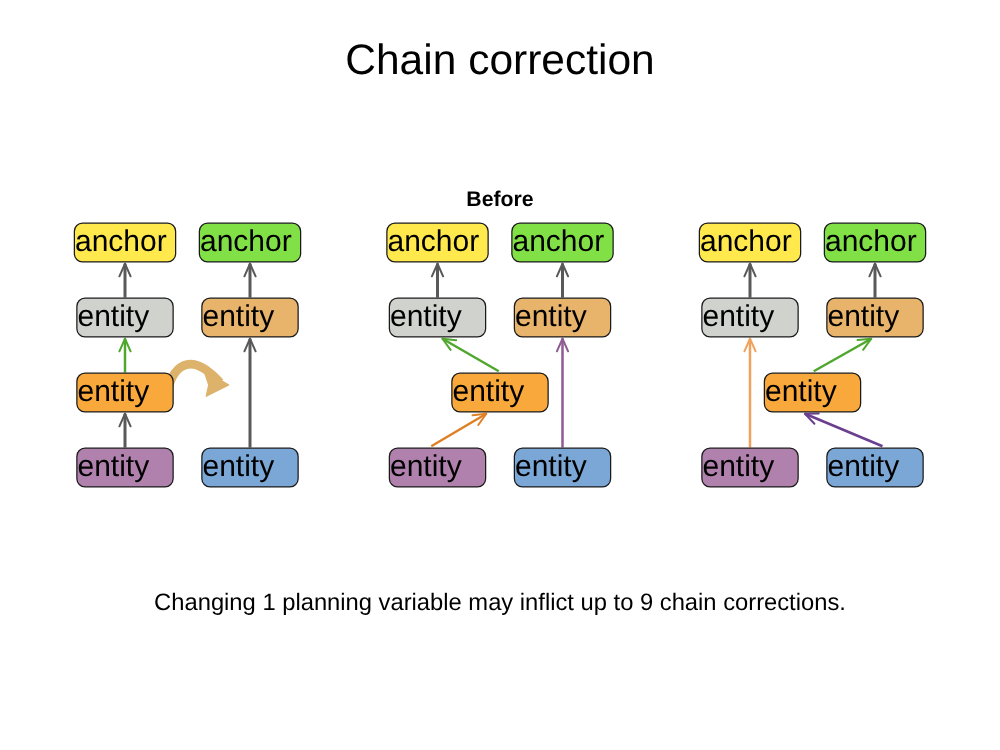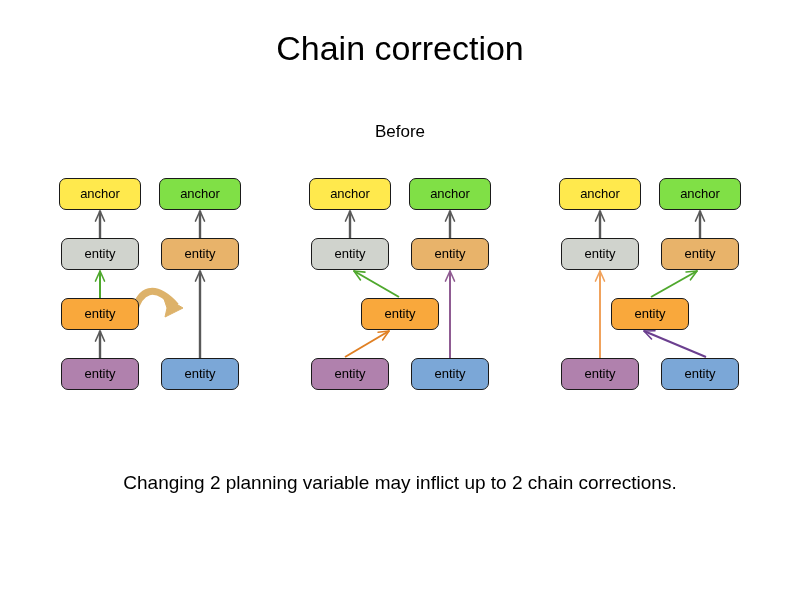--- a/index.html
+++ b/index.html
@@ -32,24 +32,25 @@
     font-size: 34px;
     font-weight: 400;
     letter-spacing: 0px;
     color: #000000;
     line-height: 40px;
   }
 
   .panel-label {
     position: absolute;
     font-size: 17px;
-    font-weight: 400;
+    font-weight: 700;
     color: #000000;
     text-align: center;
     line-height: 20px;
+    margin-top: 28px;
   }
 
   .caption {
     position: absolute;
     left: 0;
     top: 470px;
     width: 800px;
     text-align: center;
     font-size: 19px;
     color: #000000;
@@ -57,22 +58,22 @@
   }
 
   
   .node {
     position: absolute;
     box-sizing: border-box;
     height: 32px;
     line-height: 30px;
     border: 1.2px solid #1a1a1a;
     border-radius: 7px;
-    text-align: center;
-    font-size: 13px;
+    text-align: left;
+    font-size: 24px;
     color: #000000;
     white-space: nowrap;
     overflow: hidden;
   }
 
   .c-yellow  { background: #ffe94d; }
   .c-green   { background: #80e046; }
   .c-grey    { background: #d0d3cd; }
   .c-orange2 { background: #e8b36a; }
   .c-orange  { background: #f9a83c; }
@@ -227,15 +228,15 @@
       <div class="node c-blue" style="left: 411px; top: 358px; width: 78px;"><span>entity</span></div>
       <div class="node c-yellow" style="left: 559px; top: 178px; width: 82px;"><span>anchor</span></div>
       <div class="node c-green" style="left: 659px; top: 178px; width: 82px;"><span>anchor</span></div>
       <div class="node c-grey" style="left: 561px; top: 238px; width: 78px;"><span>entity</span></div>
       <div class="node c-orange2" style="left: 661px; top: 238px; width: 78px;"><span>entity</span></div>
       <div class="node c-orange" style="left: 611px; top: 298px; width: 78px;"><span>entity</span></div>
       <div class="node c-purple" style="left: 561px; top: 358px; width: 78px;"><span>entity</span></div>
       <div class="node c-blue" style="left: 661px; top: 358px; width: 78px;"><span>entity</span></div>
     </div>
 
-  <div class="caption">Changing 2 planning variable may inflict up to 2 chain corrections.</div>
+  <div class="caption">Changing 1 planning variable may inflict up to 9 chain corrections.</div>
 
 </div>
 
 </body></html>

